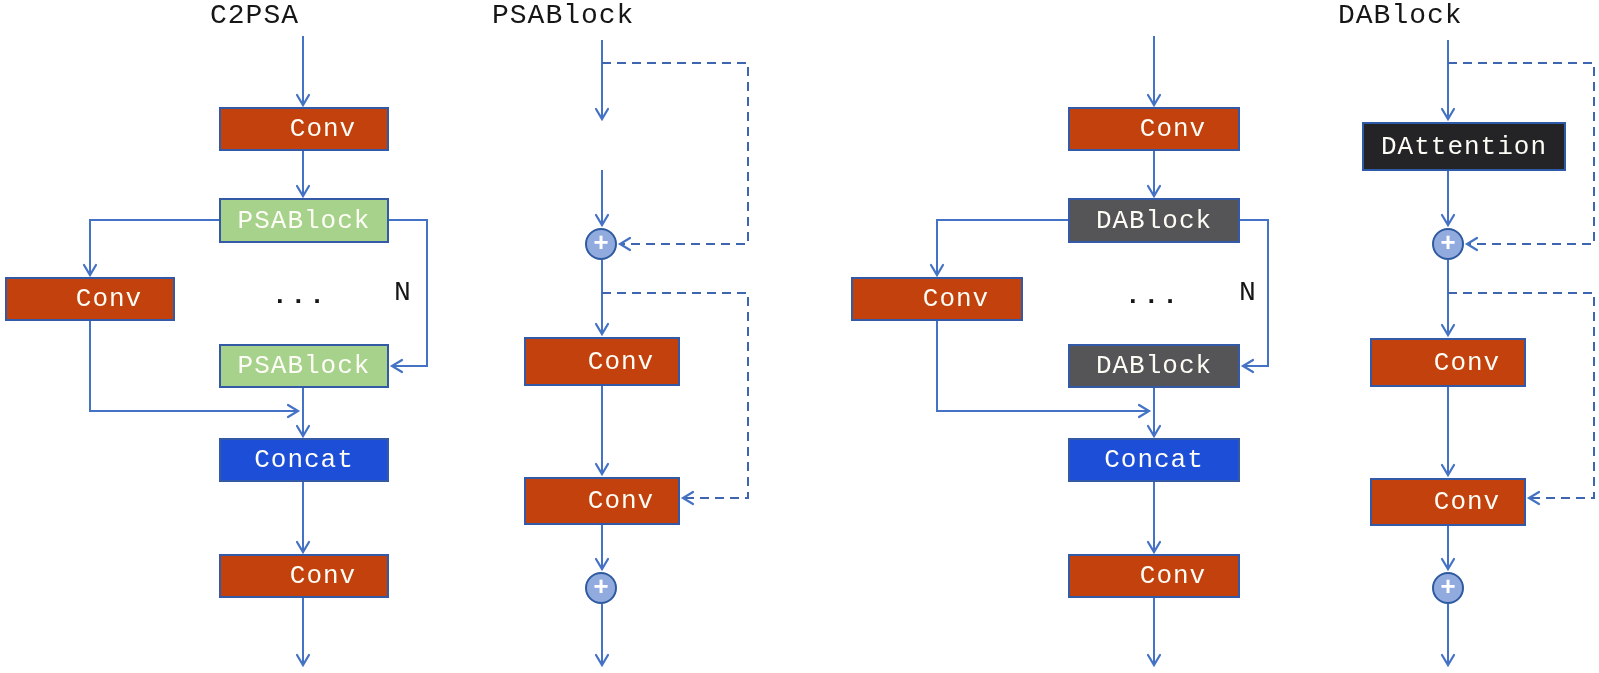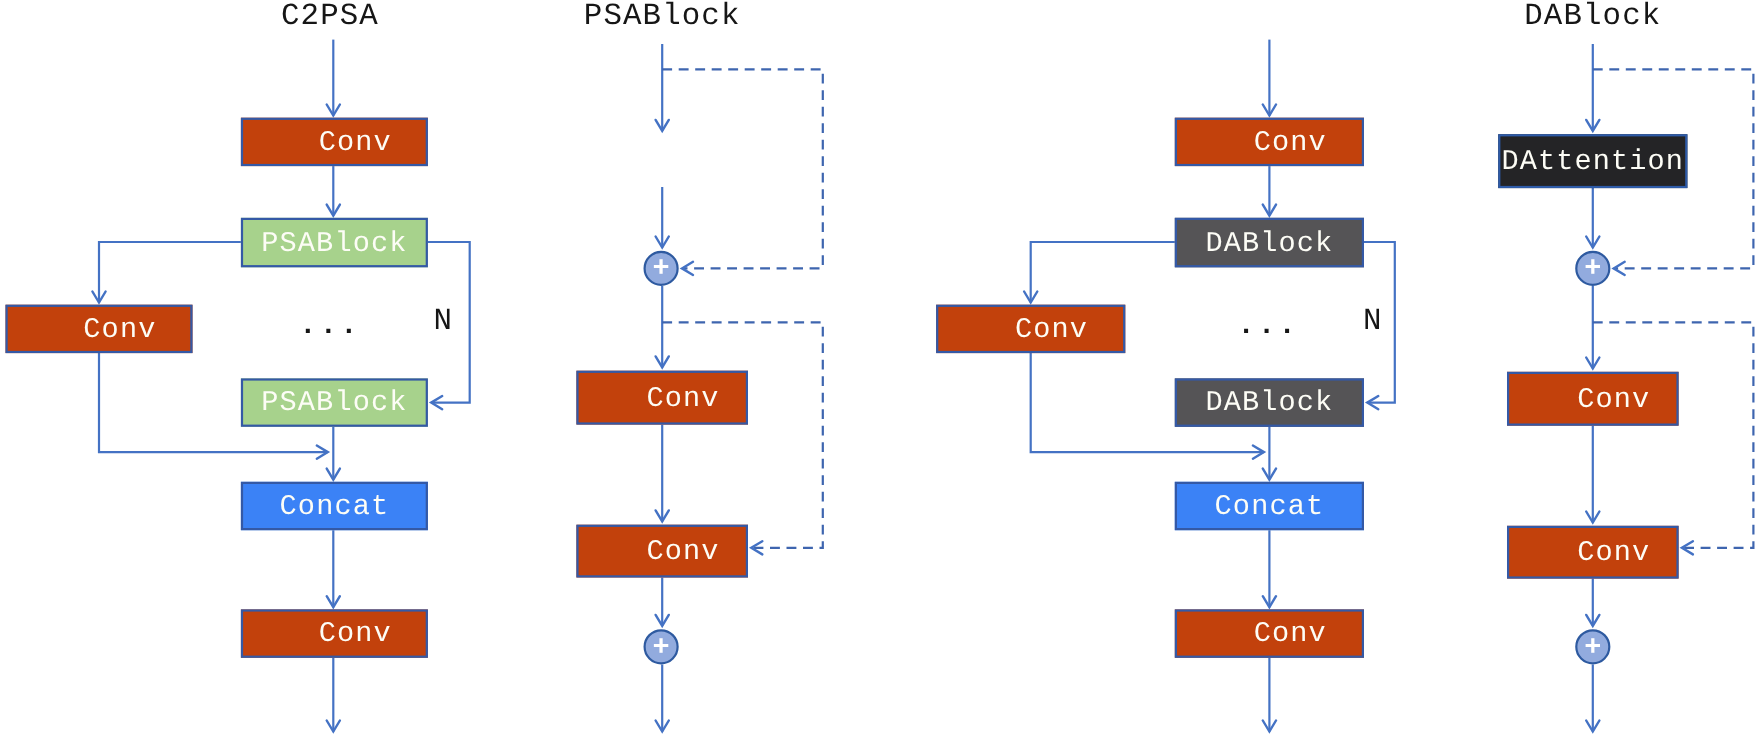--- a/index.html
+++ b/index.html
@@ -6,32 +6,32 @@
   #canvas {
     position:relative;
     width:1599px; height:673px;
     background:#ffffff;
     font-family:"Liberation Mono","DejaVu Sans Mono",monospace;
     overflow:hidden;
   }
   #connectors { position:absolute; left:0; top:0; width:1599px; height:673px; }
   .col-title {
     position:absolute; height:32px; line-height:32px;
-    text-align:center; font-size:28px; color:#161616; font-weight:500;
+    font-size:28px; color:#161616; font-weight:500;
     letter-spacing:1px; white-space:nowrap;
   }
   .box {
     position:absolute; box-sizing:border-box;
     display:flex; align-items:center; justify-content:center;
     font-size:26px; letter-spacing:1px;
     border:2px solid #3459A6; color:#FDFDF6; white-space:nowrap;
   }
   .fill-conv      { background:#c2410c;padding-left:38px; }
   .fill-green     { background:#A7D28C; }
-  .fill-teal      { background:#3b82f6;text-align:right; }
+  .fill-teal      { background:#1d4ed8;text-align:right; }
   .fill-gold      { background:#AC8A00; color:#F6F1D8; }
   .fill-gray      { background:#555456; }
   .fill-black     { background:#242426; border-color:#2E5BA8; }
   .add-circle {
     position:absolute; width:32px; height:32px; box-sizing:border-box;
     border-radius:50%; background:#92ABDE; border:2.5px solid #2E5AA0;
     color:#ffffff; display:flex; align-items:center; justify-content:center;
     font-size:26px; font-weight:bold; line-height:1;
   }
   .dots {
@@ -118,19 +118,19 @@
   <div class="box fill-conv" style="left:1068px;top:107px;width:172px;height:44px">Conv</div>
   <div class="box fill-gray" style="left:1068px;top:198px;width:172px;height:45px">DABlock</div>
   <div class="box fill-conv" style="left:851px;top:277px;width:172px;height:44px">Conv</div>
   <div class="dots" style="left:1125px;top:281px">...</div>
   <div class="n-label" style="left:1239px;top:277px">N</div>
   <div class="box fill-gray" style="left:1068px;top:344px;width:172px;height:44px">DABlock</div>
   <div class="box fill-teal" style="left:1068px;top:438px;width:172px;height:44px">Concat</div>
   <div class="box fill-conv" style="left:1068px;top:554px;width:172px;height:44px">Conv</div>
 
   <div class="col-title" style="left:1338px;top:0;width:220px">DABlock</div>
-  <div class="box fill-black" style="left:1362px;top:122px;width:172px;height:49px">DAttention</div>
+  <div class="box fill-black" style="left:1362px;top:122px;width:204px;height:49px">DAttention</div>
   <div class="add-circle" style="left:1432px;top:228px">+</div>
   <div class="box fill-conv" style="left:1370px;top:338px;width:156px;height:49px">Conv</div>
   <div class="box fill-conv" style="left:1370px;top:478px;width:156px;height:48px">Conv</div>
   <div class="add-circle" style="left:1432px;top:572px">+</div>
 
 </div>
 
 </body></html>

